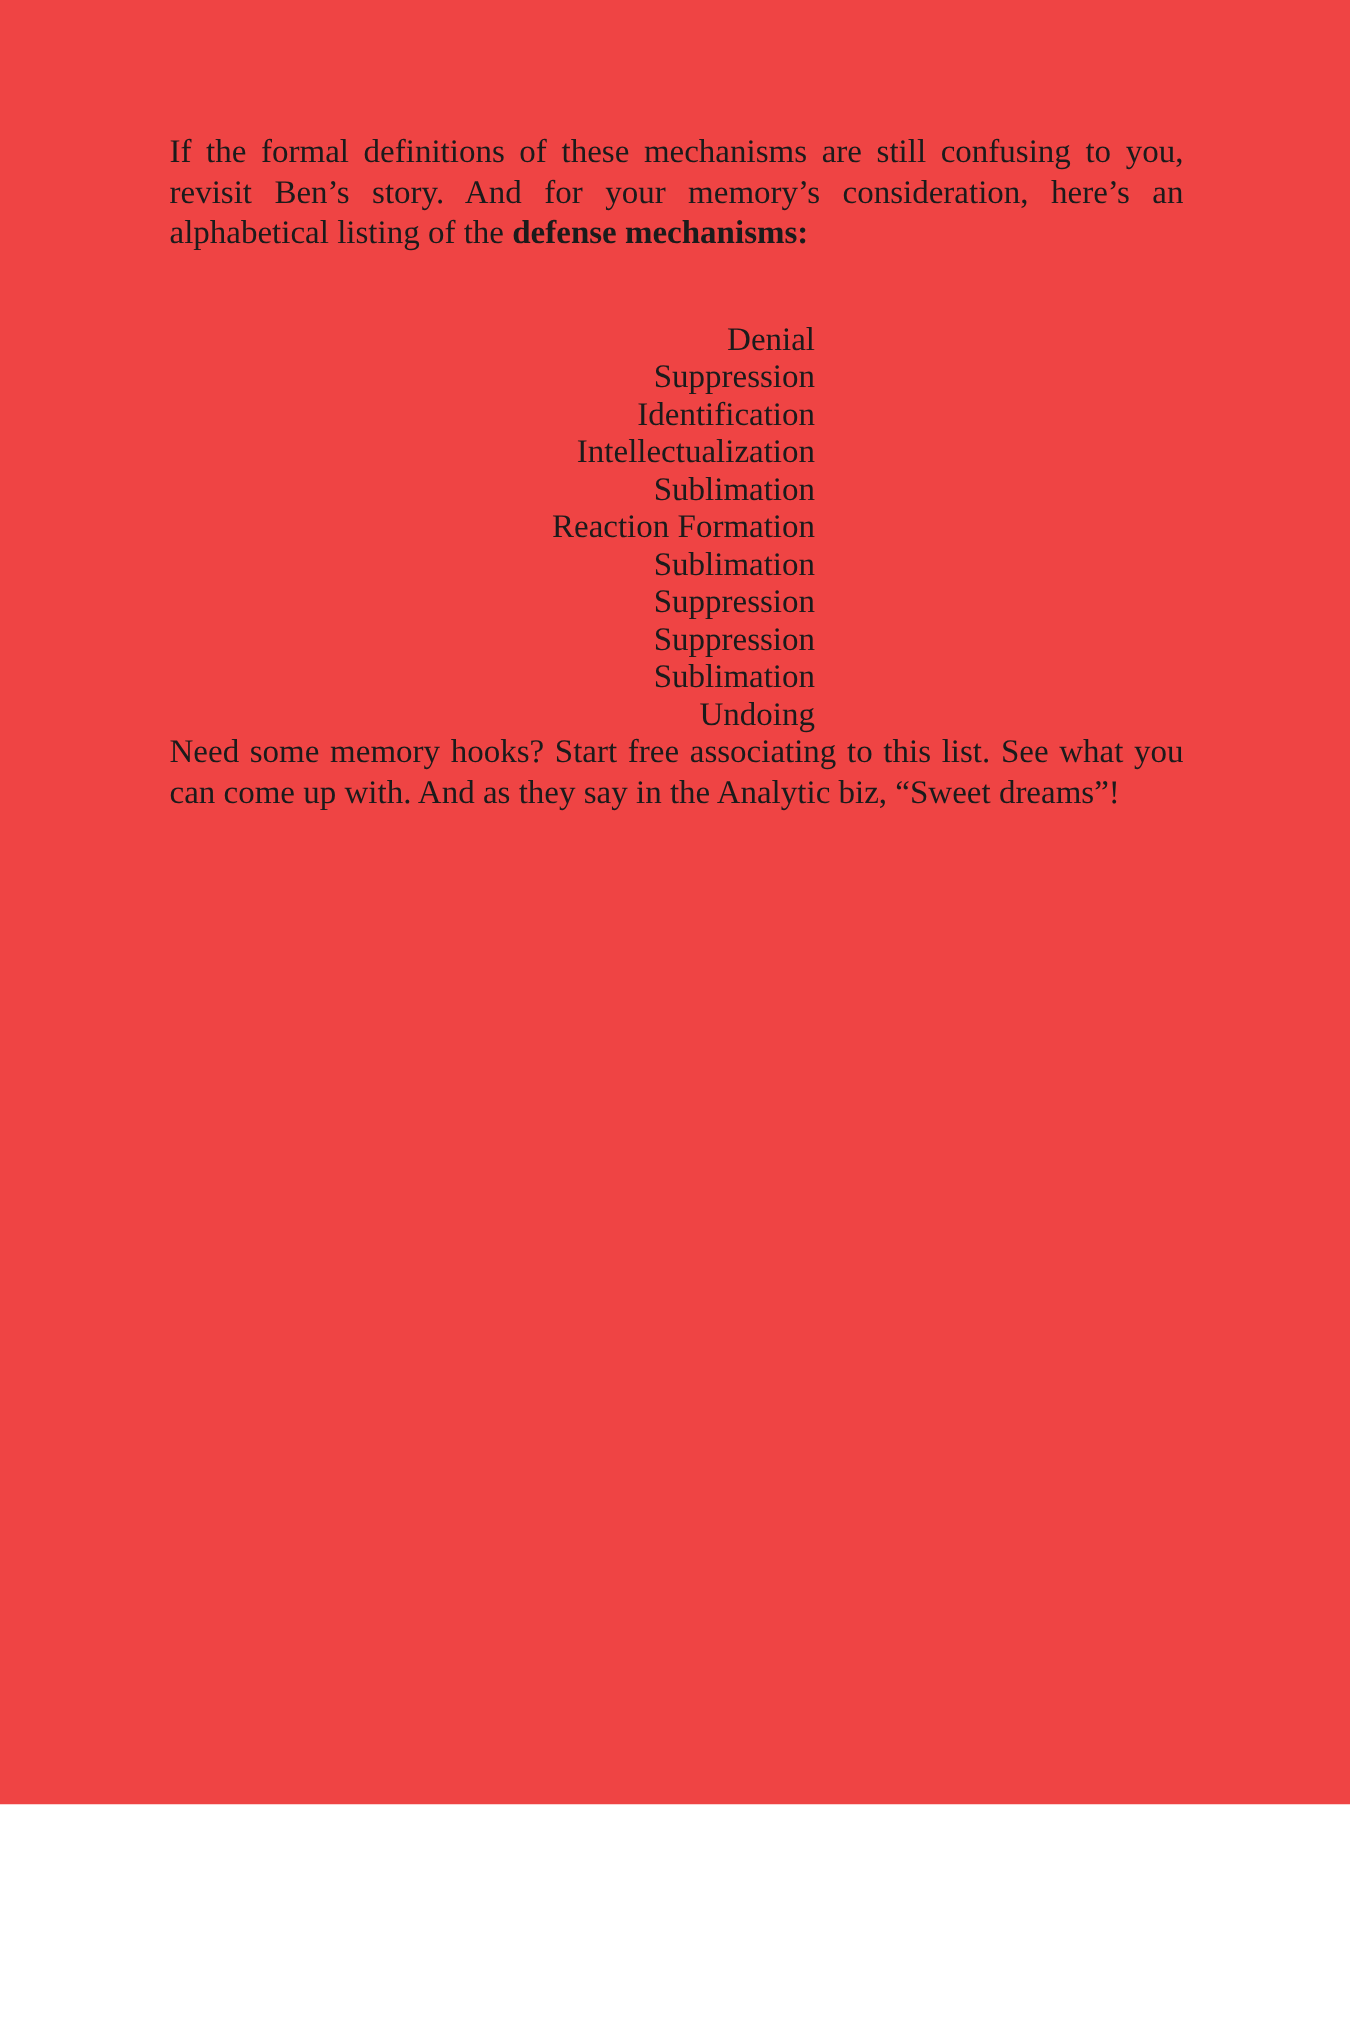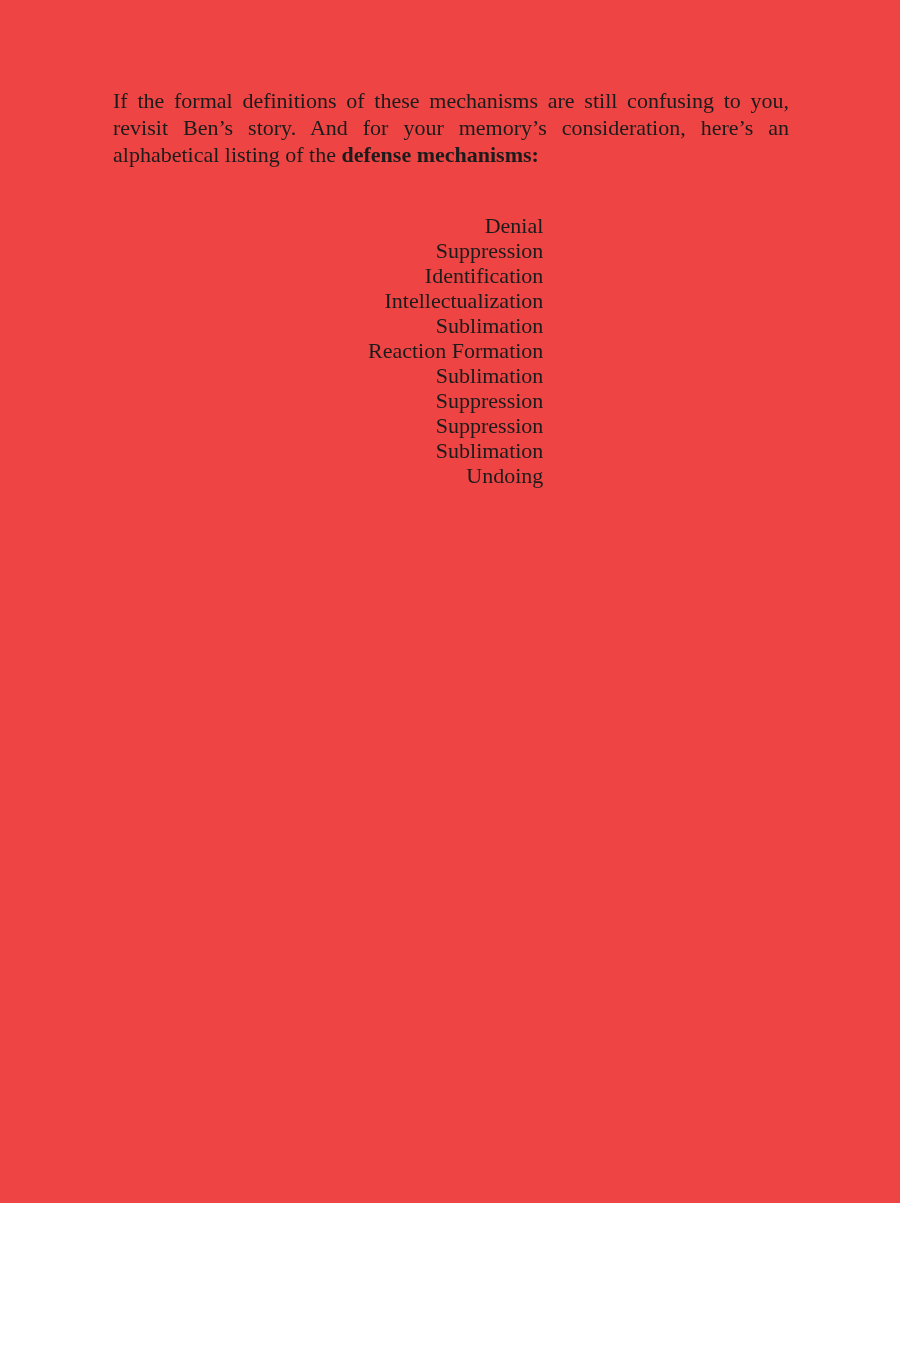--- a/index.html
+++ b/index.html
@@ -62,16 +62,17 @@
       <div class="list-item">Intellectualization</div>
       <div class="list-item">Sublimation</div>
       <div class="list-item">Reaction Formation</div>
       <div class="list-item">Sublimation</div>
       <div class="list-item">Suppression</div>
       <div class="list-item">Suppression</div>
       <div class="list-item">Sublimation</div>
       <div class="list-item">Undoing</div>
     </div>
 
+  <p class="para para-closing">Need some memory hooks? Start free associating to this list. See what you can come up with. And as they say in the Analytic biz, “Sweet dreams”!</p>
 
   <div class="page-number">25</div>
 
 </div>
 
 </body></html>

